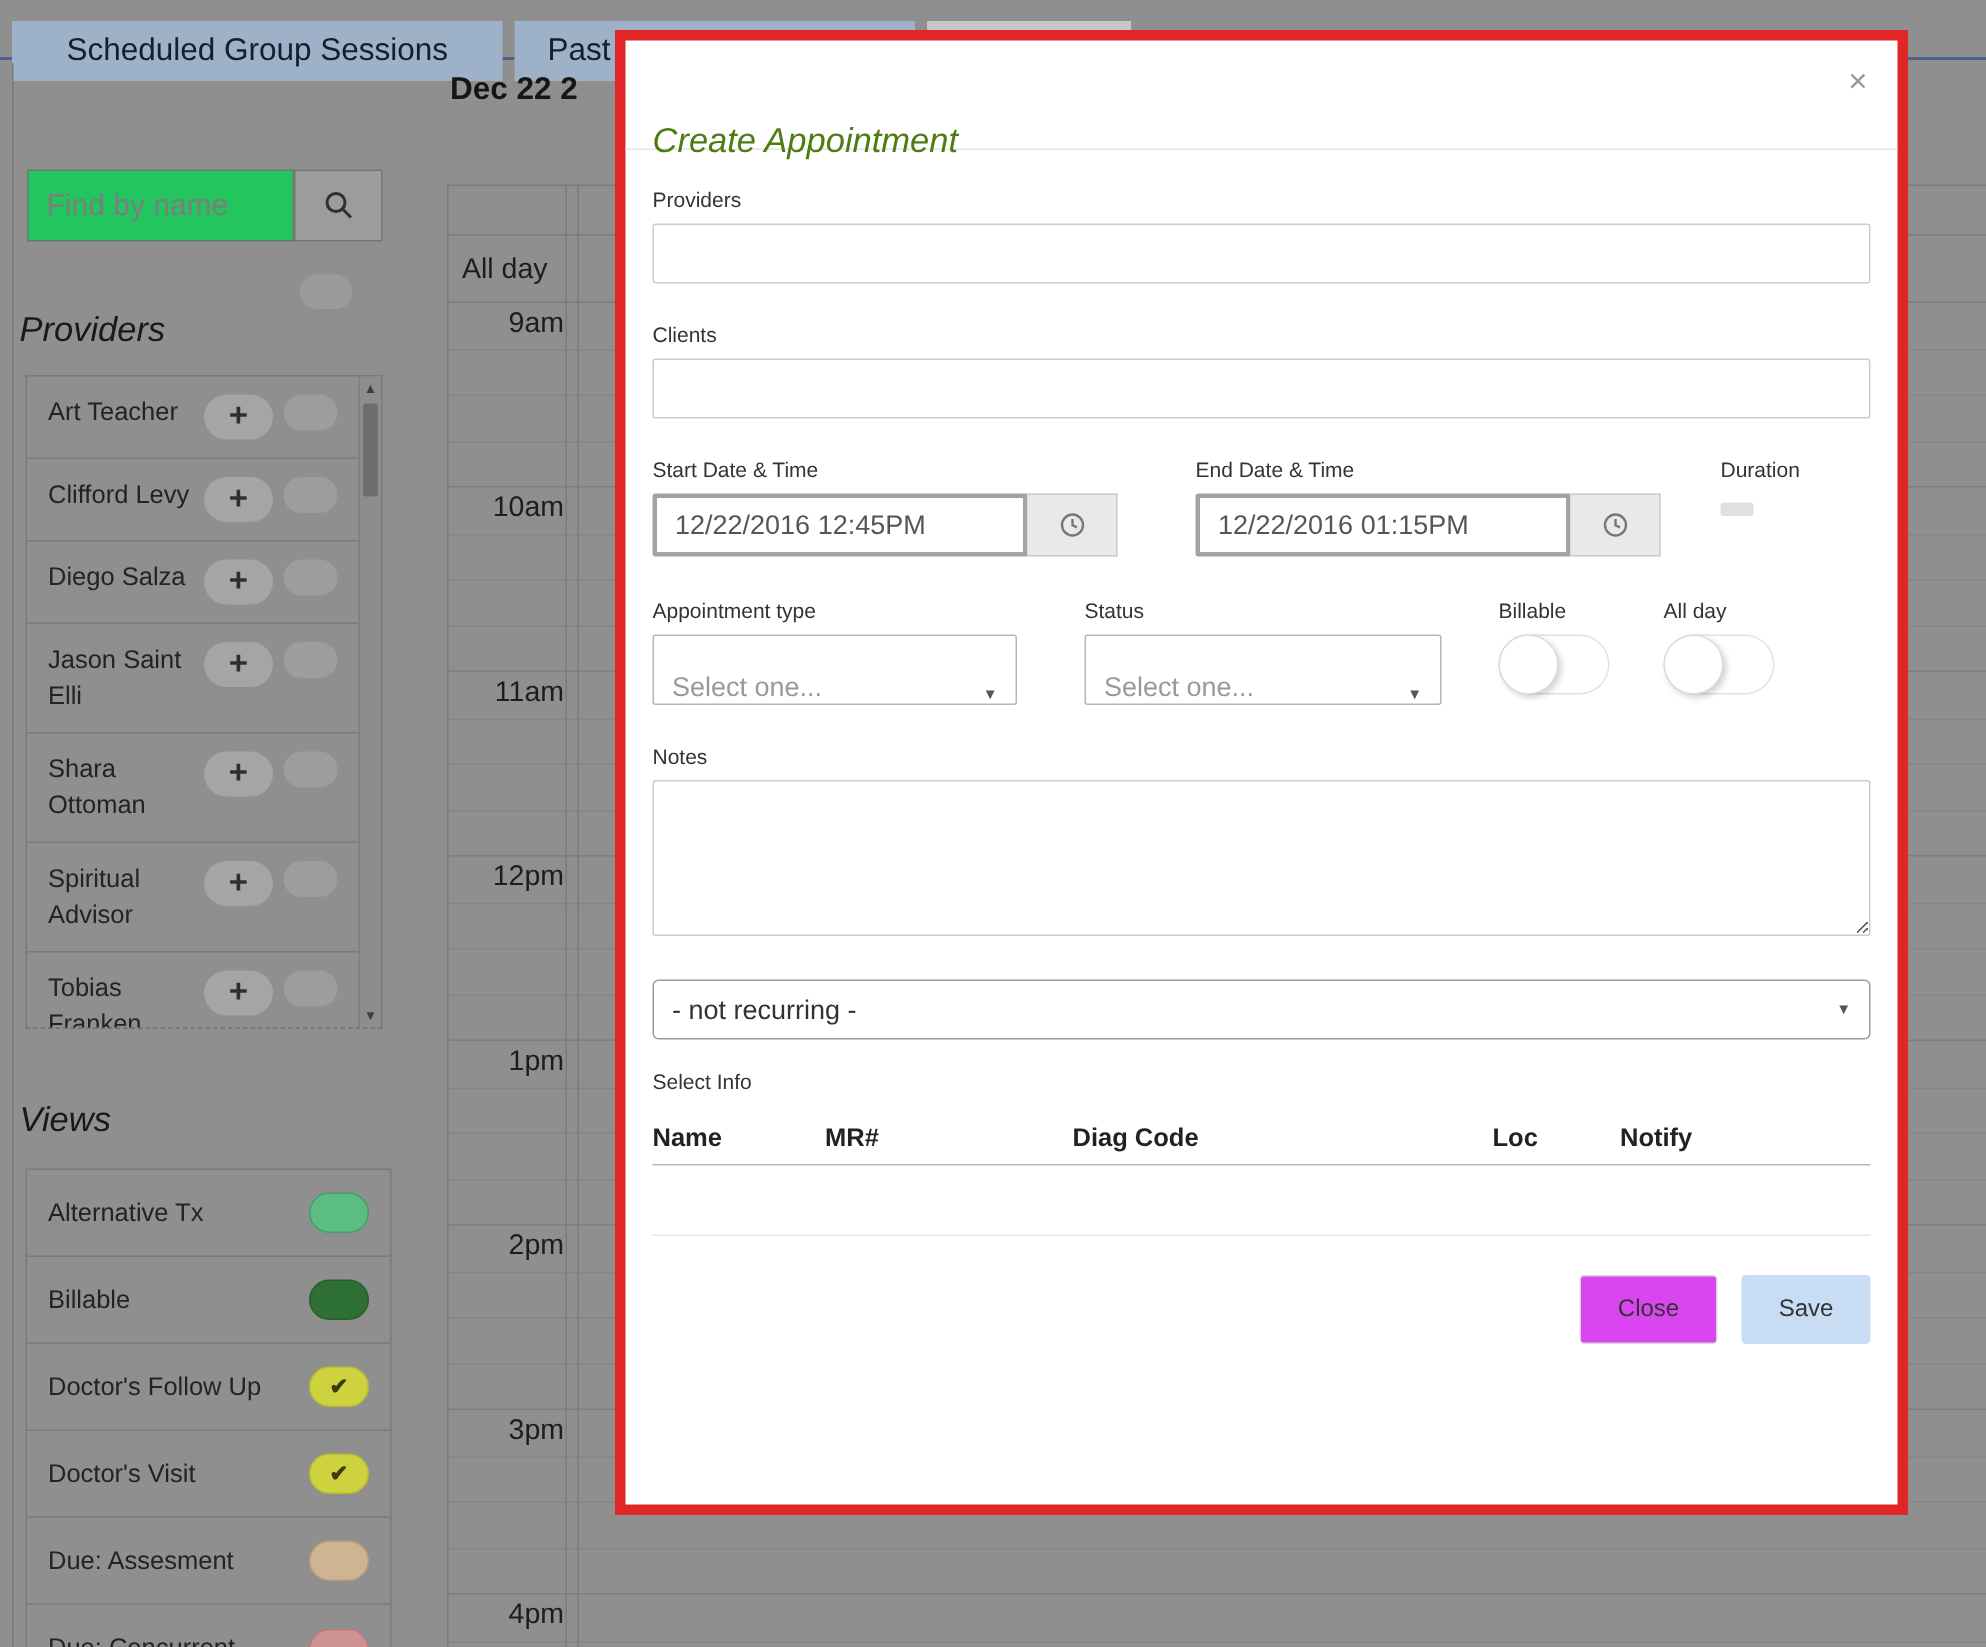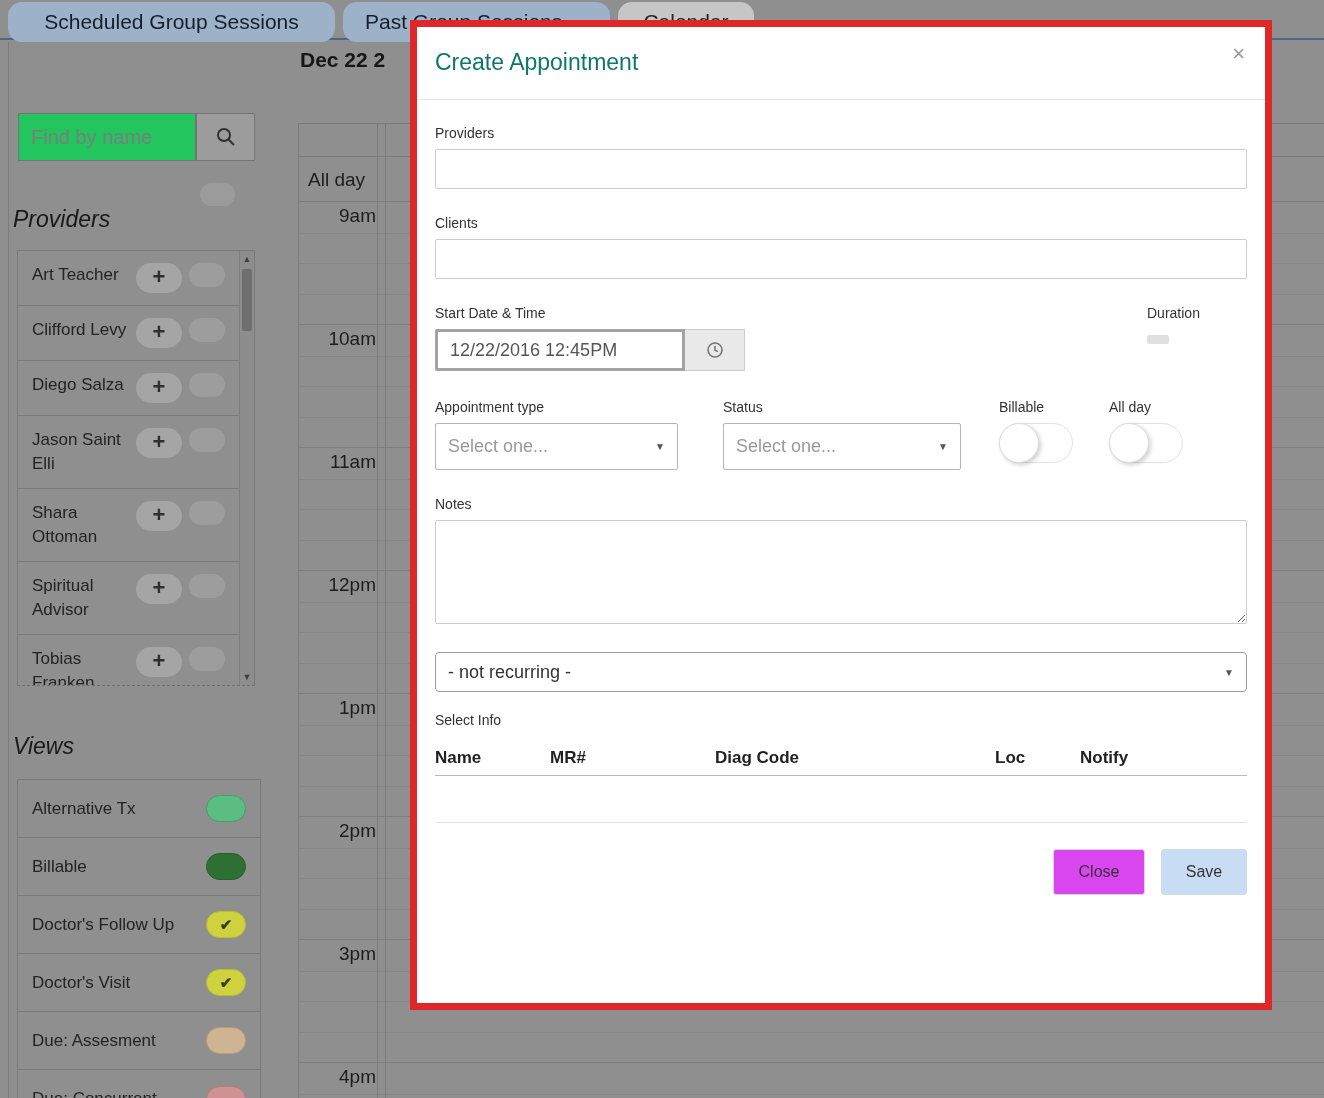--- a/index.html
+++ b/index.html
@@ -2,21 +2,21 @@
 <html><head>
 <meta charset="utf-8">
 <style>
   * { box-sizing: border-box; margin: 0; padding: 0; }
   html,body { width:1324px; height:1098px; overflow:hidden; }
   body { font-family: "Liberation Sans", sans-serif; background:#8f8f8f; }
   #screen { position:relative; width:1324px; height:1098px; overflow:hidden; }
 
   
   .tabbar { position:absolute; left:0; top:0; width:100%; height:40px; border-bottom:2px solid #4c6486; }
-  .tab { position:absolute; top:2px; height:40px; line-height:40px; font-size:21px; color:#141e2c; white-space:nowrap; overflow:hidden;border-radius:14px; }
+  .tab { position:absolute; top:14px; height:40px; line-height:40px; font-size:21px; color:#141e2c; white-space:nowrap; overflow:hidden; }
   .tab-sched { left:8px; width:327px; background:#9db2c9; text-align:center; }
   .tab-past  { left:343px; width:267px; background:#9db2c9; padding-left:22px; }
   .tab-cal   { left:618px; width:136px; background:#c6c6c6; color:#222; text-align:center; }
 
   .date-header { position:absolute; left:300px; top:48px; font-size:21px; font-weight:bold; color:#161616; white-space:nowrap; }
 
   
   .side-edge { position:absolute; left:8px; top:42px; bottom:0; width:1px; background:#7c7c7c; }
   .search-input { position:absolute; left:18px; top:113px; width:178px; height:48px; background:#22c55e; border:1px solid #747474; padding:0 12px; font-size:20px; color:#3d3d3d; font-family:"Liberation Sans",sans-serif; }
   .search-input::placeholder { color:#7d7d7d; opacity:1; }
@@ -52,37 +52,37 @@
   .hour-row { position:relative; height:123px; border-bottom:1px solid #7e7e7e; }
   .hour-label { position:absolute; right: 948px; top:3px; width:76px; text-align:right; font-size:19px; color:#1d1d1d; }
   .sub { position:absolute; left:0; right:0; height:0; border-top:1px solid rgba(133,133,133,0.85); }
   .sub1{top:31px;} .sub2{top:61px;} .sub3{top:92px;}
   .vline { position:absolute; top:0; height:1100px; width:1px; background:#7b7b7b; }
   .vl0{left:0;} .vl1{left:79px;} .vl2{left:87px;}
 
   
   .modal { position:absolute; left:410px; top:20px; width:862px; height:990px; background:#fff; border:7px solid #e02626; z-index:10; }
   .modal-header { position:relative; height:73px; border-bottom:1px solid #e5e5e5; padding:22px 18px 0; }
-  .modal-title { font-size:23px; font-weight:normal; color:#0f766e; }
+  .modal-title { font-size:23px; font-style:italic; font-weight:normal; color:#4d7c0f;margin-top:31px; }
   .modal-close { position:absolute; right:20px; top:14px; font-size:22px; color:#999; cursor:pointer; background:none; border:none; font-family:"Liberation Sans",sans-serif; }
   .modal-body { padding:25px 18px 0; }
   .flabel { font-size:14px; color:#333; margin-bottom:8px; }
   .tinput { width:100%; height:40px; border:1px solid #ccc; border-radius:2px; padding:0 12px; font-size:18px; color:#333; font-family:"Liberation Sans",sans-serif; background:#fff; }
   .group { margin-bottom:26px; }
 
   .dt-row { display:flex; margin-bottom:28px; }
   .dt-col2 { margin-left:52px; }
   .dt-col3 { margin-left:auto; width:100px; }
   .dt-group { display:flex; }
   .dt-input { width:250px; height:42px; border:3px solid #a3a3a3; border-radius:2px 0 0 2px; padding:0 12px; font-size:18px; color:#555; font-family:"Liberation Sans",sans-serif; }
   .dt-addon { width:60px; height:42px; background:#e9e9e9; border:1px solid #ccc; border-left:none; display:flex; align-items:center; justify-content:center; cursor:pointer; }
   .duration-dash { width:22px; height:9px; background:#e0e0e0; border-radius:2px; margin-top:14px; }
 
   .sel-row { display:flex; margin-bottom:26px; }
-  .selbox { height:47px; border:1px solid #b5b5b5; border-radius:2px; display:flex; align-items:center; padding:0 12px; font-size:18px; color:#9a9a9a; cursor:pointer; }
+  .selbox { height:47px; border:1px solid #b5b5b5; border-radius:2px; display:flex; align-items:flex-end; padding:0 12px; font-size:18px; color:#9a9a9a; cursor:pointer; }
   .sel-type { width:243px; }
   .sel-status { width:238px; margin-left:45px; }
   .caret { margin-left:auto; font-size:10px; color:#555; }
   .tog-col { margin-left:38px; width:110px; }
   .tog-col2 { margin-left:0; width:108px; }
   .toggle { width:74px; height:40px; margin-top:6px; border:1px solid #e2e2e2; border-radius:20px; background:#fff; position:relative; cursor:pointer; }
   .knob { position:absolute; left:-1px; top:-1px; width:40px; height:40px; border-radius:50%; background:#fff; border:1px solid #dcdcdc; box-shadow:2px 2px 4px rgba(0,0,0,0.18); }
 
   .notes-area { width:100%; height:104px; border:1px solid #ccc; border-radius:2px; resize:both; font-family:"Liberation Sans",sans-serif; font-size:16px; padding:8px 10px; color:#333; }
   .rec-select { width:100%; height:40px; border:1px solid #999; border-radius:4px; display:flex; align-items:center; padding:0 12px; font-size:18px; color:#333; cursor:pointer; margin-bottom:20px; }
@@ -296,20 +296,32 @@
           <div class="dt-group">
             <input class="dt-input" value="12/22/2016 12:45PM" style="">
             <span class="dt-addon">
               <svg width="18" height="18" viewBox="0 0 18 18">
                 <circle cx="9" cy="9" r="7" fill="none" stroke="#777" stroke-width="1.6"></circle>
                 <path d="M9 5v4.2l3 1.4" fill="none" stroke="#777" stroke-width="1.6"></path>
               </svg>
             </span>
           </div>
         </div>
+        <div class="dt-col2">
+          <div class="flabel">End Date &amp; Time</div>
+          <div class="dt-group">
+            <input class="dt-input" value="12/22/2016 01:15PM" style="">
+            <span class="dt-addon">
+              <svg width="18" height="18" viewBox="0 0 18 18">
+                <circle cx="9" cy="9" r="7" fill="none" stroke="#777" stroke-width="1.6"></circle>
+                <path d="M9 5v4.2l3 1.4" fill="none" stroke="#777" stroke-width="1.6"></path>
+              </svg>
+            </span>
+          </div>
+        </div>
         <div class="dt-col3">
           <div class="flabel">Duration</div>
           <div class="duration-dash"></div>
         </div>
       </div>
 
       <div class="sel-row">
         <div>
           <div class="flabel">Appointment type</div>
           <div class="selbox sel-type">

